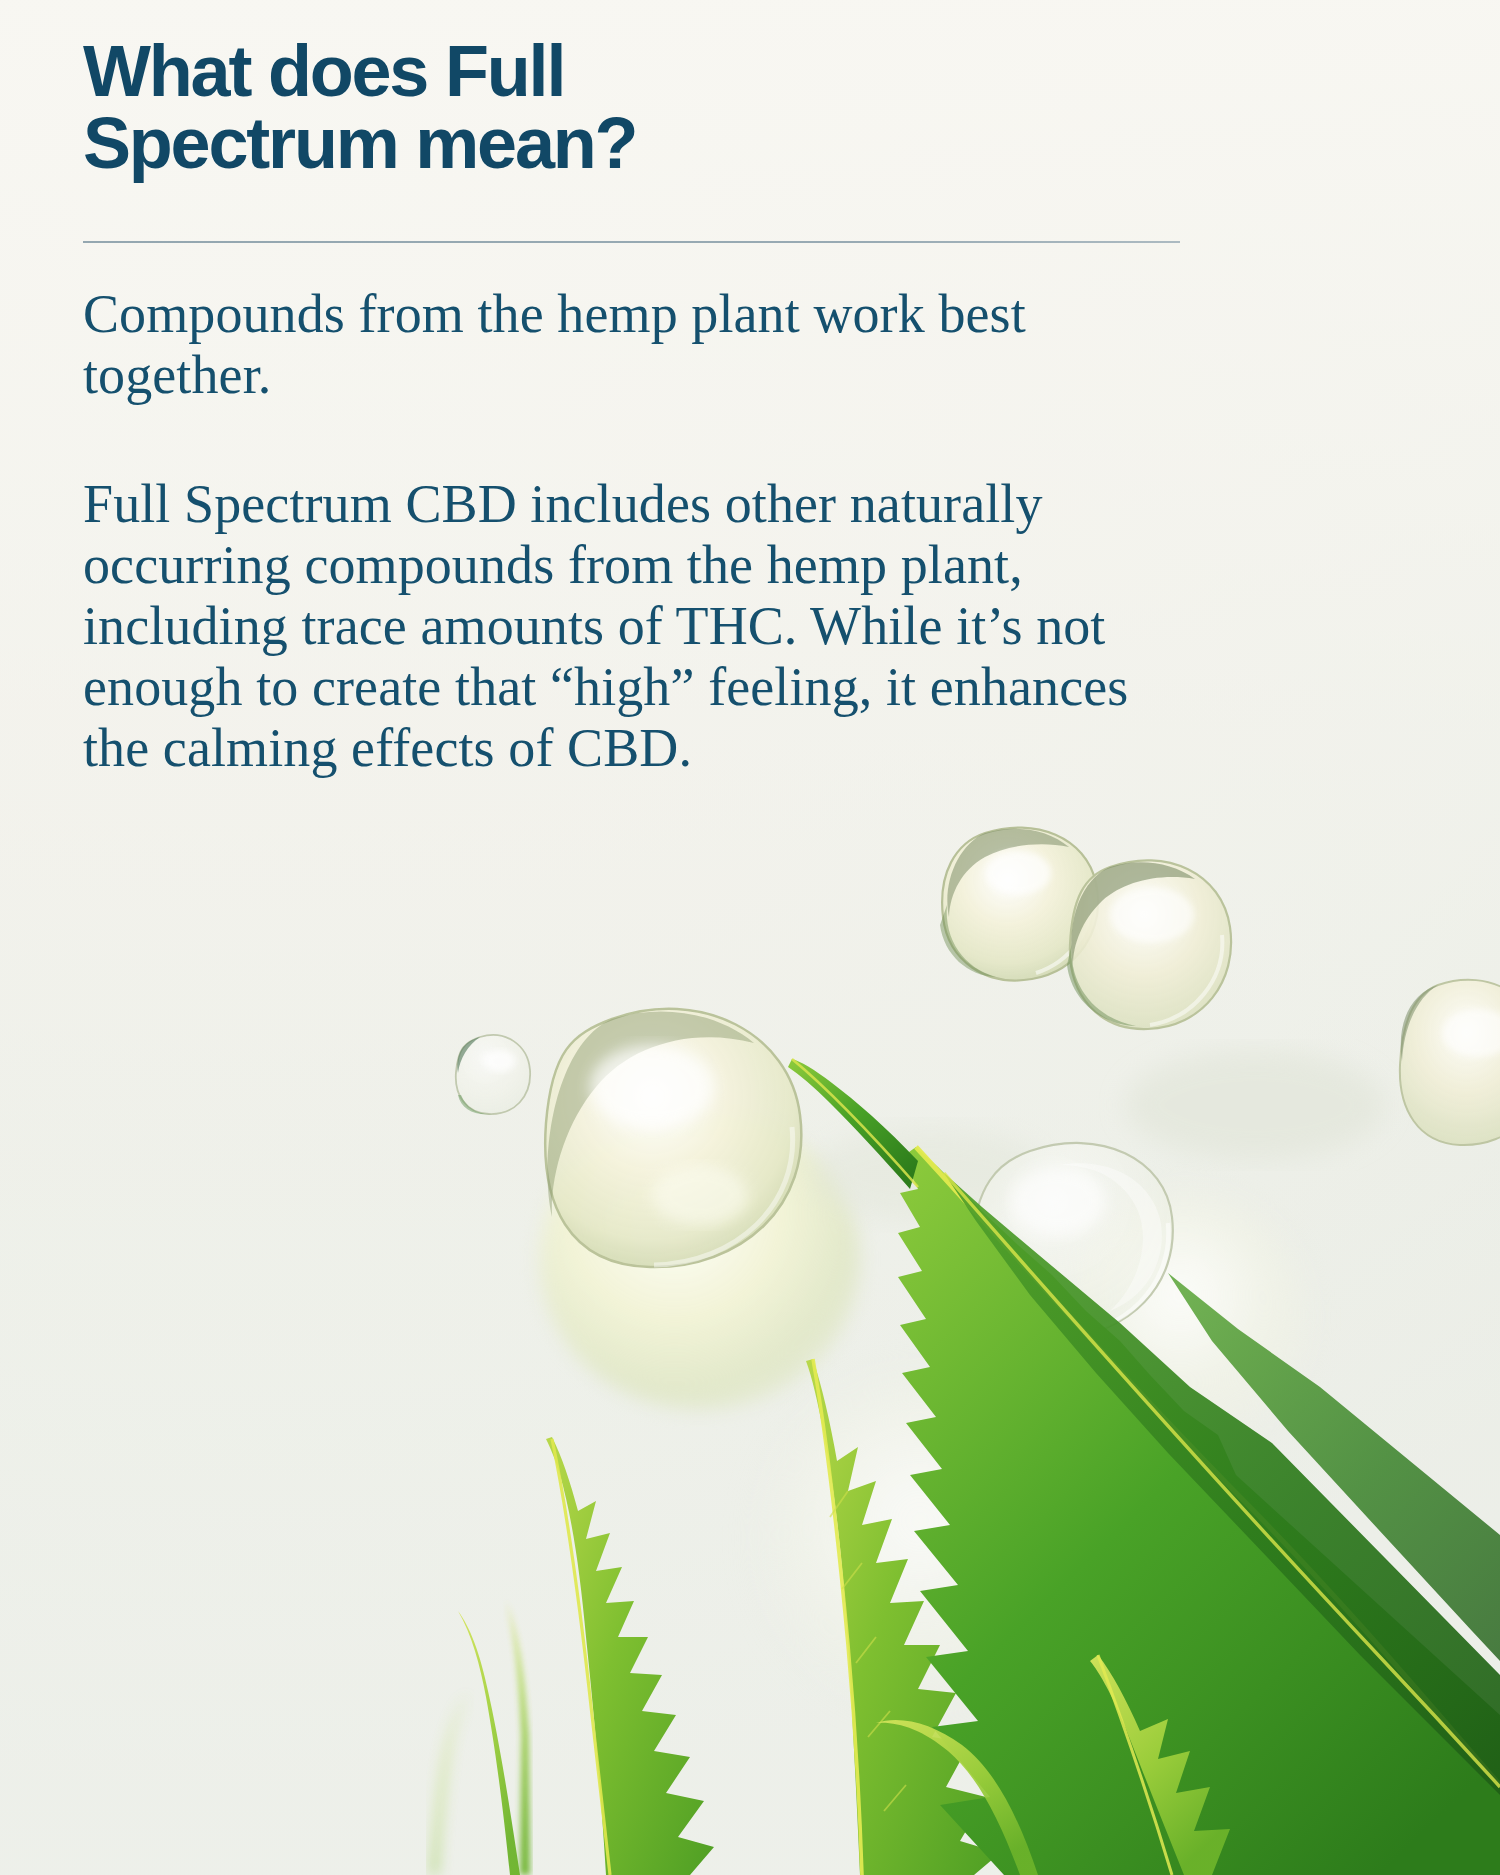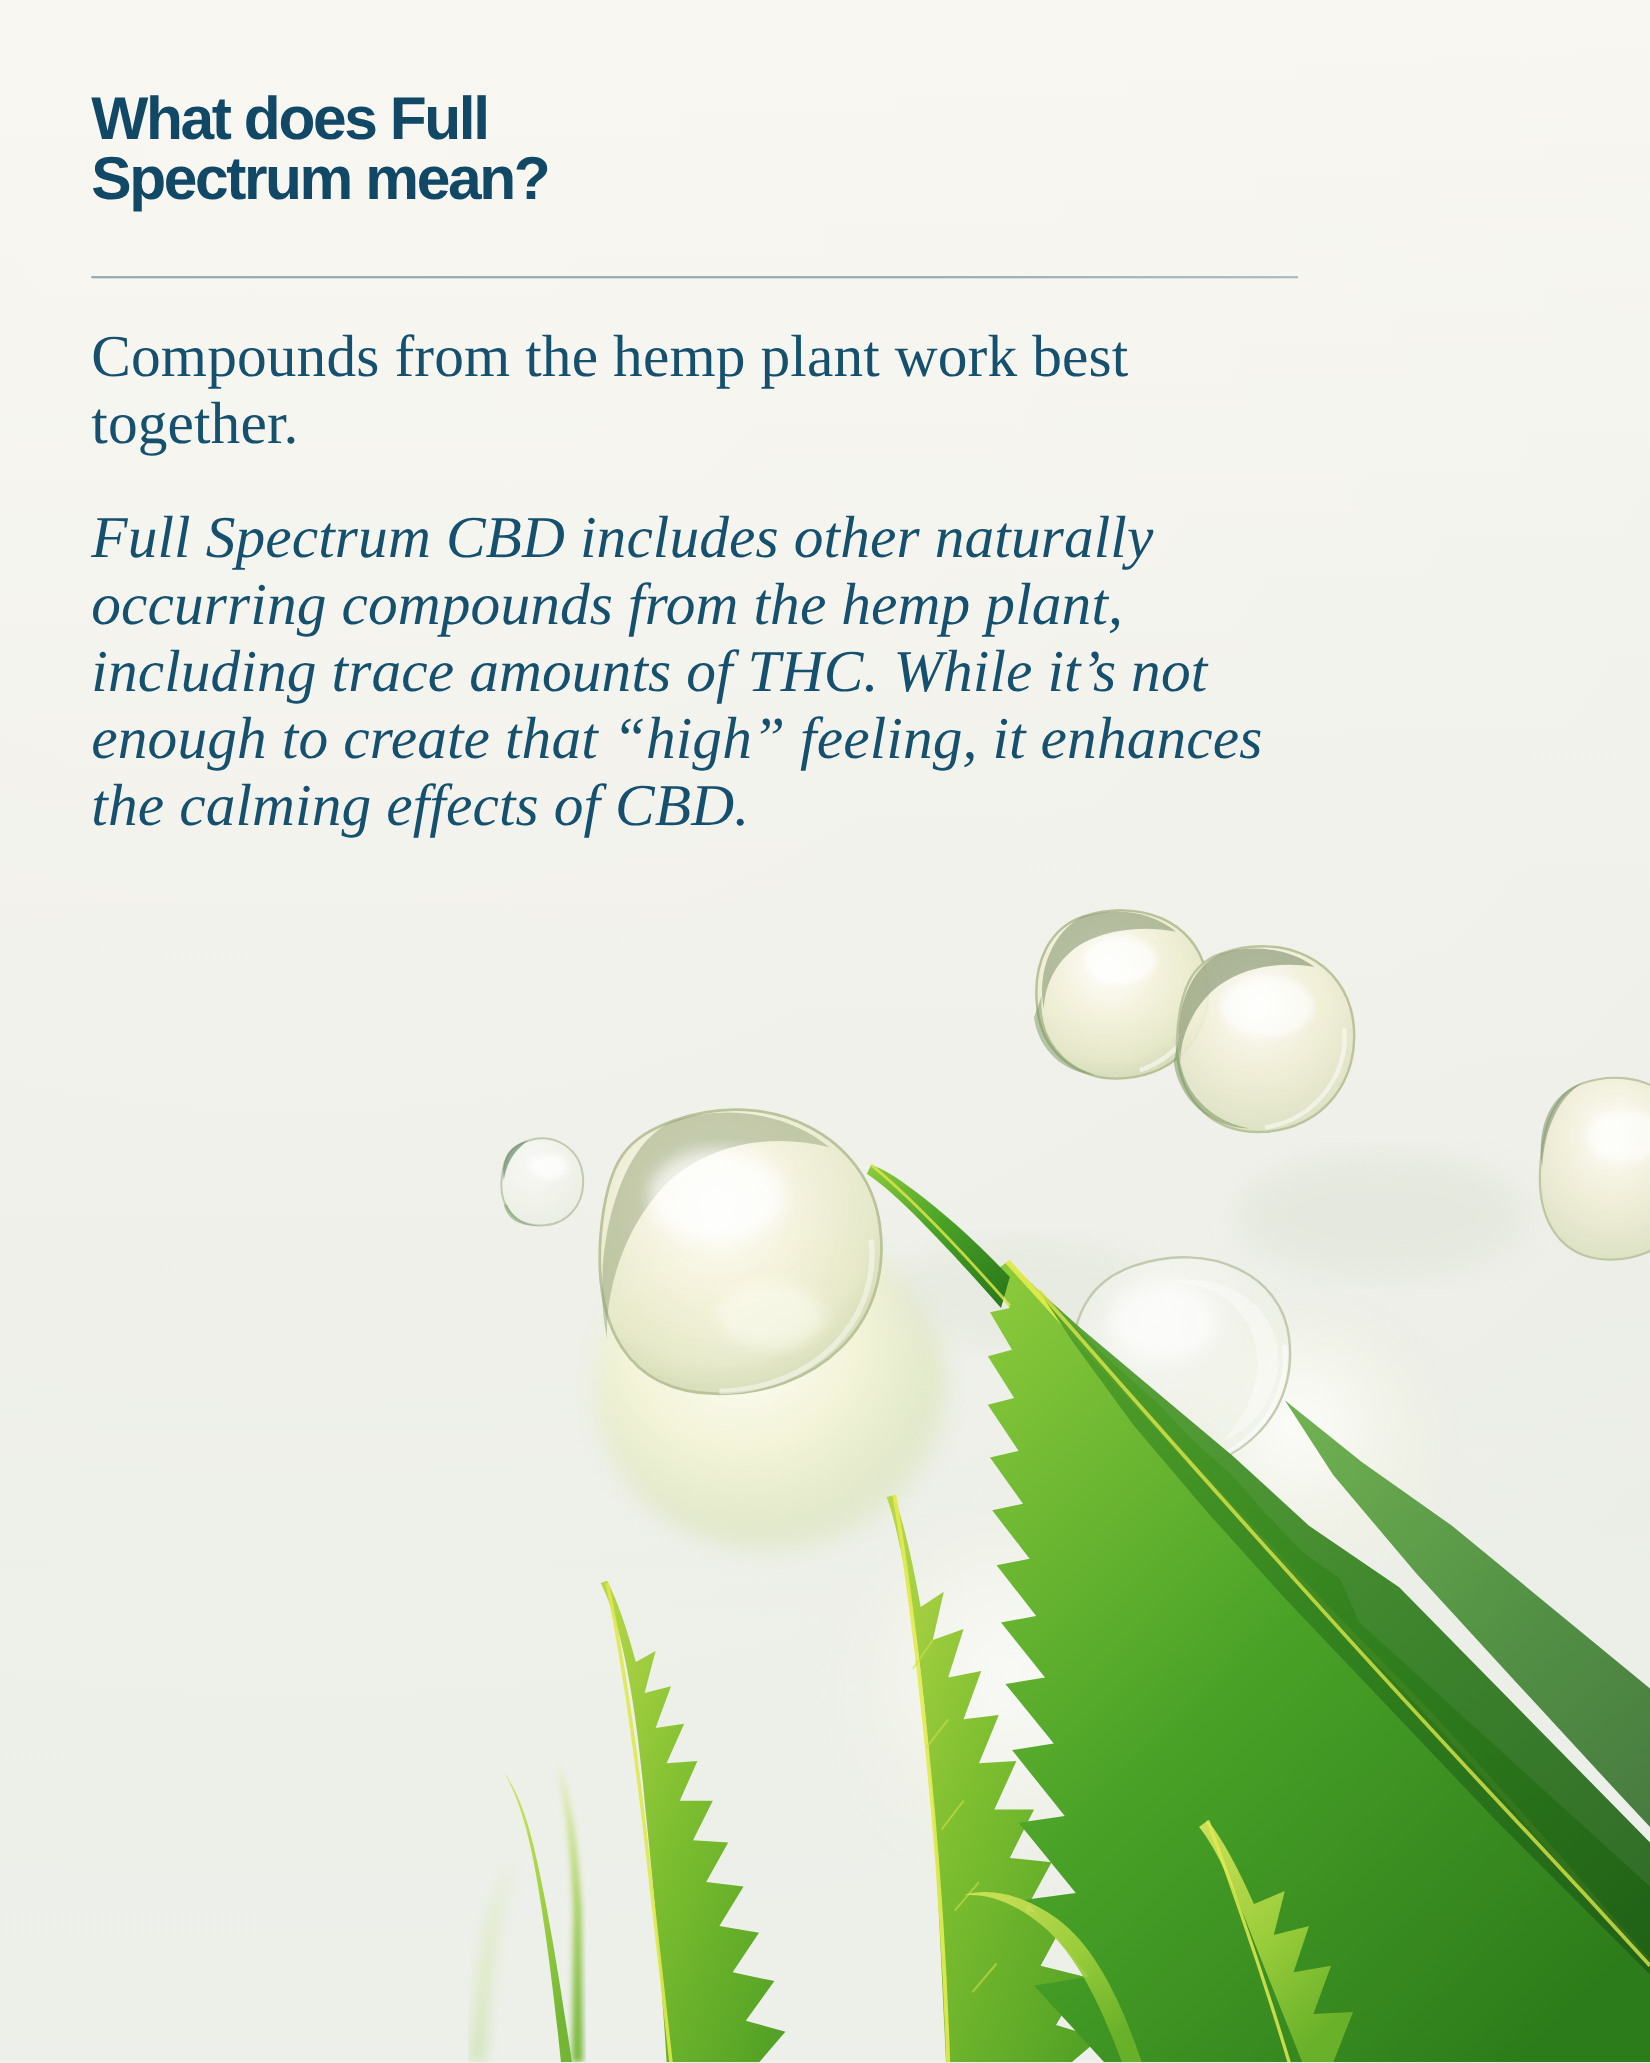--- a/index.html
+++ b/index.html
@@ -30,44 +30,44 @@
 
   
   #content {
     position:absolute;
     left:83px; top:0; width:1110px;
     z-index:12;
   }
   #headline {
     font-family:"Liberation Sans", sans-serif;
     font-weight:700;
-    font-size:55px;
+    font-size:72px;
     line-height:0.995;
     letter-spacing:-2.2px;
     color:#114866;
-    padding-top:80px;
+    padding-top:36px;
     white-space:pre-line;
   }
   #rule {
     margin-top:62px;
     width:1097px;
     height:2px;
     background:linear-gradient(90deg,#8fa3ad 0%, #93a6b0 70%, #a8b7bf 100%);
     opacity:.95;
   }
   #body-copy {
     margin-top:41px;
     font-family:"Liberation Serif", serif;
     font-size:54px;
     line-height:61px;
     color:#15506e;
     letter-spacing:.1px;
   }
   #body-copy p { margin:0; }
-  #body-copy p + p { margin-top:42px;font-style:italic; }
+  #body-copy p + p { margin-top:68px; }
 
   
   #photo {
     position:absolute;
     left:0; right:0; bottom:0;
     height:1100px;
     z-index:4;
     overflow:hidden;
     pointer-events:none;
   }

